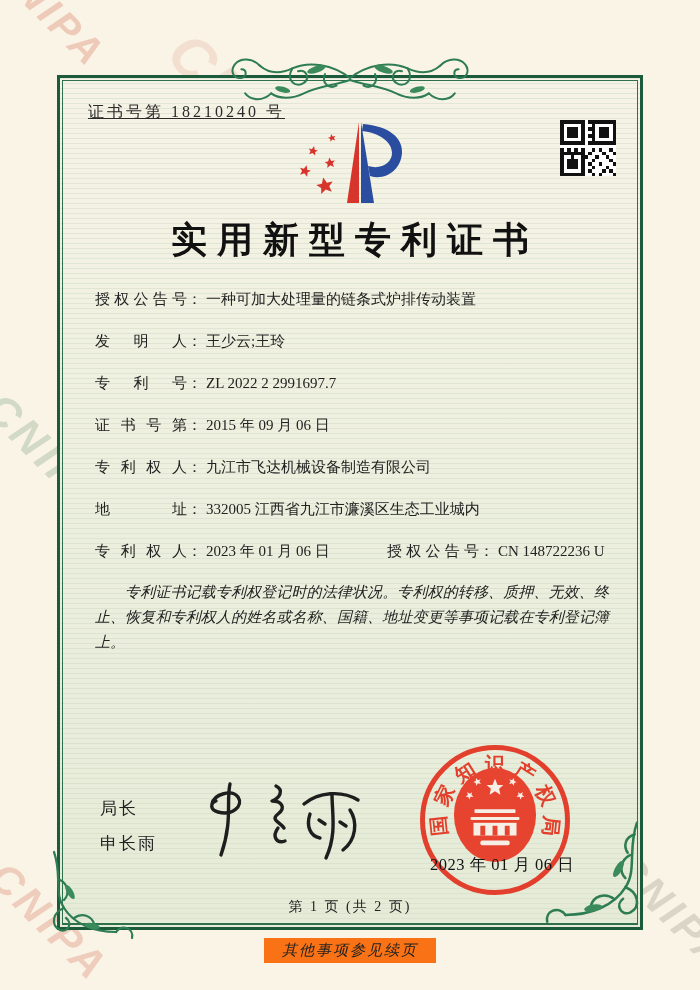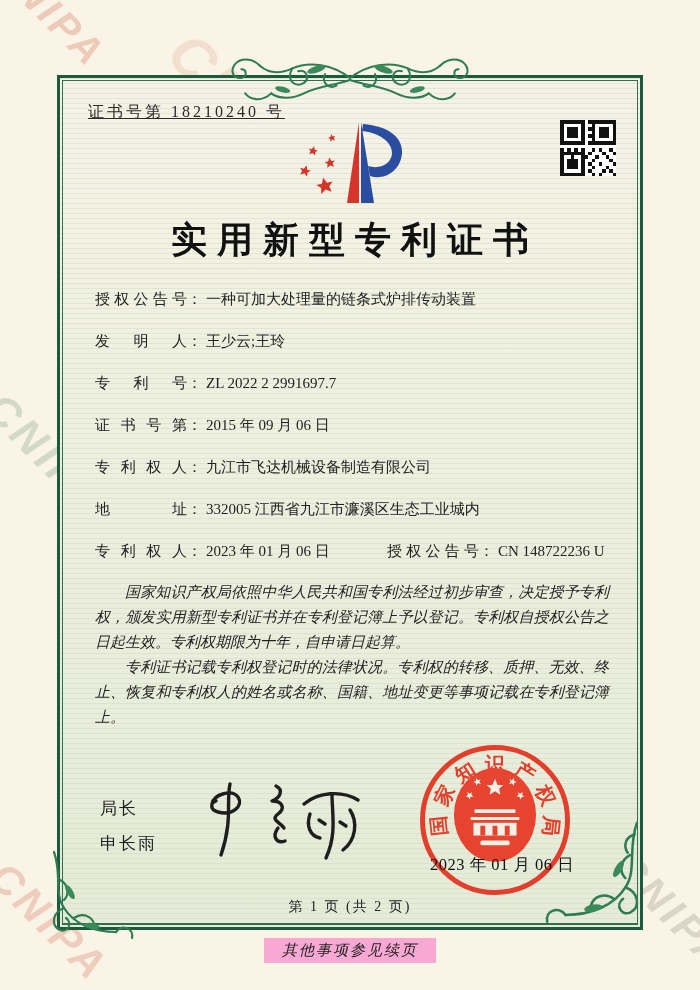--- a/index.html
+++ b/index.html
@@ -58,21 +58,21 @@
   .seal-ring{position:absolute;inset:0;border:5px solid #e23723;border-radius:50%;box-sizing:border-box;}
   .seal-char{position:absolute;left:50%;top:50%;font-size:20px;font-weight:bold;color:#e23723;
              font-family:"Liberation Serif","DejaVu Serif",serif;}
   .emblem{position:absolute;left:50%;top:20px;transform:translateX(-50%);}
   .seal-date{position:absolute;left:430px;top:854px;width:190px;font-size:16.5px;
              letter-spacing:.5px;color:#141414;white-space:nowrap;z-index:5;}
   
   .page-num{position:absolute;left:0;top:898px;width:700px;text-align:center;
             font-size:14px;letter-spacing:2px;color:#222;}
   .foot-note{position:absolute;left:0;top:938px;width:700px;text-align:center;}
-  .foot-note span{display:inline-block;background:#f9a8d4;padding:3px 18px;
+  .foot-note span{display:inline-block;background:#f97316;padding:3px 18px;
             font-size:15px;letter-spacing:2px;font-style:italic;color:#222;}
 </style>
 </head>
 <body>
 
 <div class="page">
 
   <div class="wm wm1">CNIPA</div>
   <div class="wm wm2">CNIPA</div>
   <div class="wm wm3">CNIPA</div>
@@ -220,21 +220,20 @@
     </div>
     <div class="frow">
       <span class="flabel">专利权人</span><span class="fcolon">：</span><span class="fvalue">2023 年 01 月 06 日</span>
       <span class="fpair2">
         <span class="flabel">授权公告号</span><span class="fcolon">：</span><span class="fvalue">CN 148722236 U</span>
       </span>
     </div>
   </div>
 
   <div class="body-text">
-    <p>国家知识产权局依照中华人民共和国专利法经过初步审查，决定授予专利权，颁发实用新型专利证书并在专利登记簿上予以登记。专利权自授权公告之日起生效。专利权期限为十年，自申请日起算。</p>
     <p>专利证书记载专利权登记时的法律状况。专利权的转移、质押、无效、终止、恢复和专利权人的姓名或名称、国籍、地址变更等事项记载在专利登记簿上。</p>
   </div>
 
   <div class="signer">
     <div>局长</div>
     <div>申长雨</div>
   </div>
 
   <svg class="sig-hand" width="180" height="95" viewBox="0 0 180 95">
     <g stroke="#1e1e1e" stroke-width="3.4" fill="none" stroke-linecap="round" stroke-linejoin="round">

